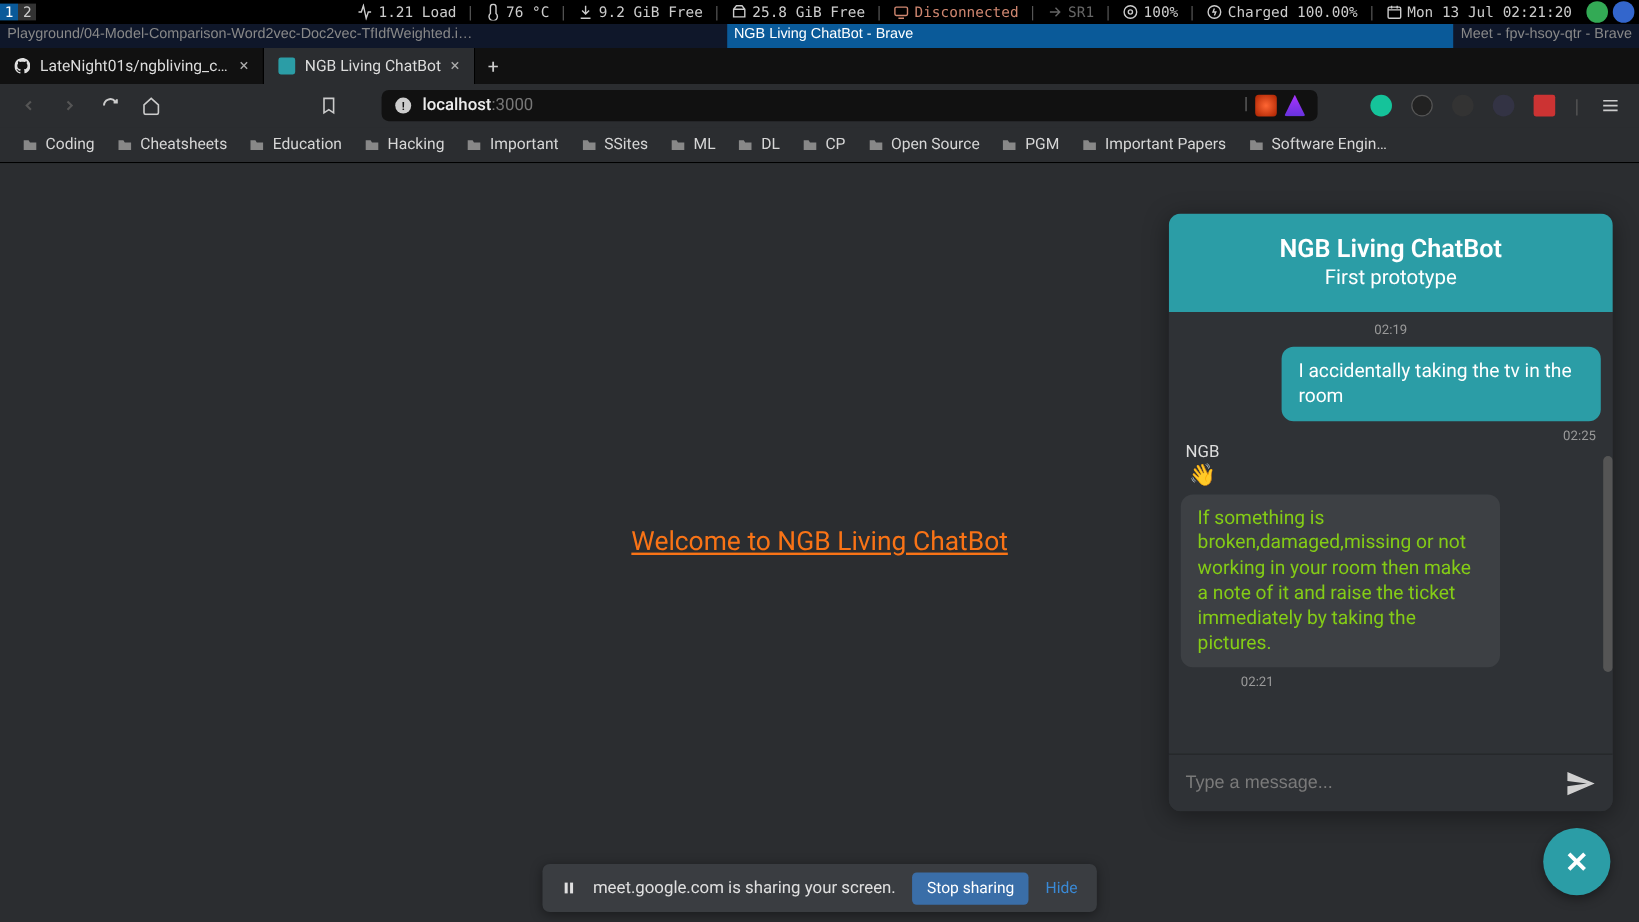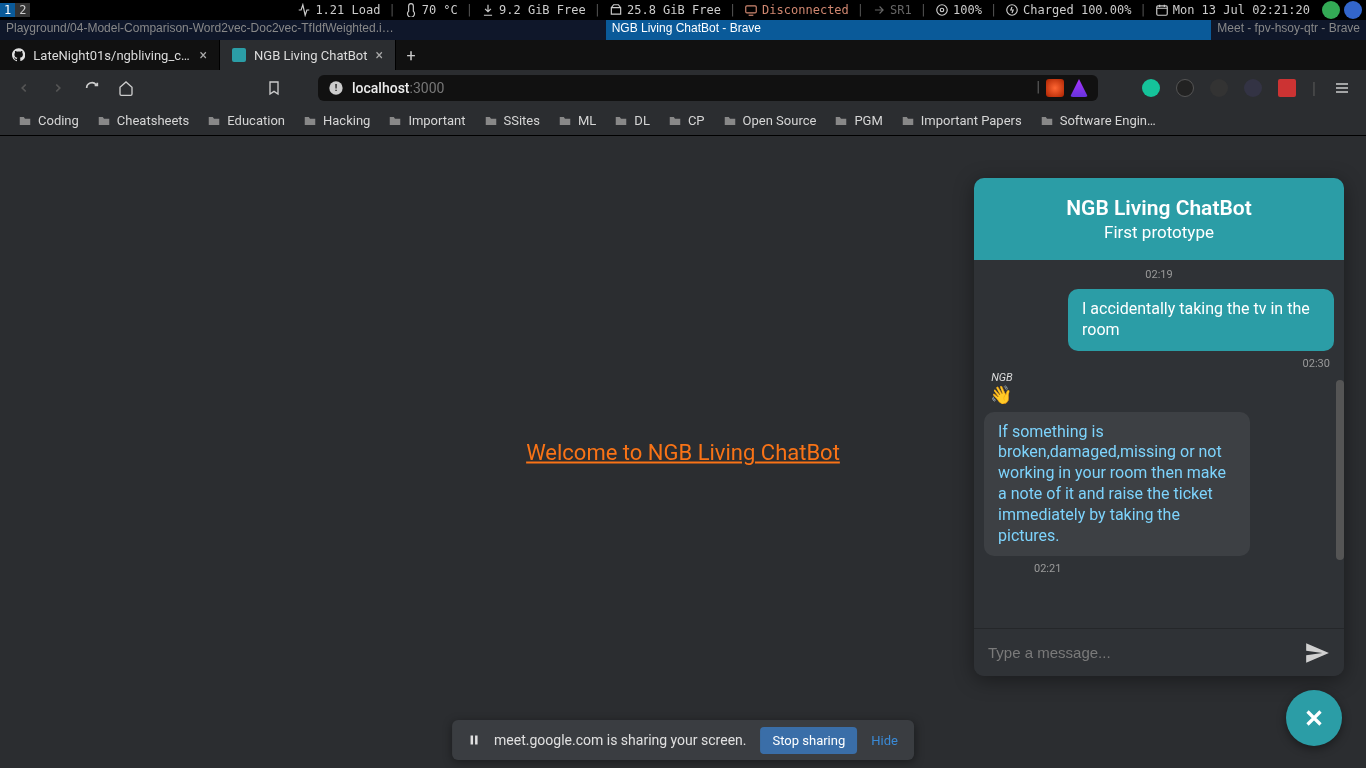--- a/index.html
+++ b/index.html
@@ -58,21 +58,21 @@
 .chat { position: absolute; top: 42px; right: 22px; width: 370px; height: 498px; background: #2f3236; border-radius: 10px; display: flex; flex-direction: column; overflow: hidden; box-shadow: 0 4px 20px rgba(0,0,0,.4); }
 .chat-header { background: #2b9da6; padding: 18px 14px; text-align: center; }
 .chat-title { font-weight: 600; font-size: 21px; color: #fff; }
 .chat-sub { margin-top: 2px; font-size: 17px; color: #fff; }
 .chat-body { flex: 1; overflow-y: auto; padding: 6px 10px; display: flex; flex-direction: column; position: relative; }
 .chat-scrollbar { position: absolute; right: 0; top: 120px; width: 8px; height: 180px; background: #555; border-radius: 4px; }
 .chat-time-center { align-self: center; font-size: 11px; color: #9a9a9a; margin: 2px 0; }
 .msg { max-width: 76%; padding: 10px 14px; border-radius: 10px; font-size: 16px; line-height: 1.3; margin: 6px 0; }
 .msg.user { background: #2b9da6; color: #fff; align-self: flex-end; }
 .bot-avatar { width: 36px; height: 36px; font-size: 18px; display: flex; align-items: center; justify-content: center; flex-direction: column; color: #ddd; }
-.msg.bot { background: #3d4044; color: #7dd3fc; }
+.msg.bot { background: #3d4044; color: #84cc16; }
 .msg-time-right { align-self: flex-end; font-size: 11px; color: #9a9a9a; margin-right: 4px; }
 .msg-time-left { align-self: flex-start; font-size: 11px; color: #9a9a9a; margin-left: 50px; }
 .chat-input-row { height: 48px; background: #2f3236; border-top: 1px solid #25272a; display: flex; align-items: center; padding: 0 14px; gap: 10px; }
 .chat-input { flex: 1; background: transparent; border: none; outline: none; color: #ddd; font-size: 15px; }
 .chat-input::placeholder { color: #7a7a7a; }
 .send-btn { cursor: pointer; }
 
 
 .chat-fab { position: absolute; right: 24px; bottom: 22px; width: 56px; height: 56px; border-radius: 50%; background: #2b9da6; display: flex; align-items: center; justify-content: center; cursor: pointer; box-shadow: 0 3px 10px rgba(0,0,0,.4); }
 
@@ -96,21 +96,21 @@
     <svg class="sys-icon" viewBox="0 0 24 24" fill="none" stroke="#ccc" stroke-width="2">
         <path d="M3 12h4l3-9 4 18 3-9h4"></path>
       </svg>
     <span>1.21 Load</span>
   </span>
   <span class="sysbar-sep">|</span>
   <span class="sysbar-item">
     <svg class="sys-icon" viewBox="0 0 24 24" fill="none" stroke="#ccc" stroke-width="2">
         <path d="M8 14V5a4 4 0 118 0v9a6 6 0 11-8 0z"></path>
       </svg>
-    <span>70 °C</span>
+    <span>76 °C</span>
   </span>
   <span class="sysbar-sep">|</span>
   <span class="sysbar-item">
     <svg class="sys-icon" viewBox="0 0 24 24" fill="none" stroke="#ccc" stroke-width="2">
         <path d="M12 3v12m-5-5l5 5 5-5M5 21h14"></path>
       </svg>
     <span>9.2 GiB Free</span>
   </span>
   <span class="sysbar-sep">|</span>
   <span class="sysbar-item">
@@ -325,24 +325,24 @@
   <div class="welcome">Welcome to NGB Living ChatBot</div>
 
   <div class="chat">
     <div class="chat-header">
       <div class="chat-title">NGB Living ChatBot</div>
       <div class="chat-sub">First prototype</div>
     </div>
     <div class="chat-body">
       <div class="chat-time-center">02:19</div>
       <div class="msg user">I accidentally taking the tv in the room</div>
-      <div class="msg-time-right">02:30</div>
+      <div class="msg-time-right">02:25</div>
       <div class="bot-wrap">
         <div class="bot-avatar">
-            <span style="font-size:11px;font-style:italic;">NGB</span>
+            <span style="font-size:14px;">NGB</span>
             <span>👋</span>
           </div>
         <div class="msg bot">If something is broken,damaged,missing or not working in your room then make a note of it and raise the ticket immediately by taking the pictures.</div>
       </div>
       <div class="msg-time-left">02:21</div>
       <div class="chat-scrollbar"></div>
     </div>
     <div class="chat-input-row">
       <input class="chat-input" placeholder="Type a message..." style="">
       <span class="send-btn">

